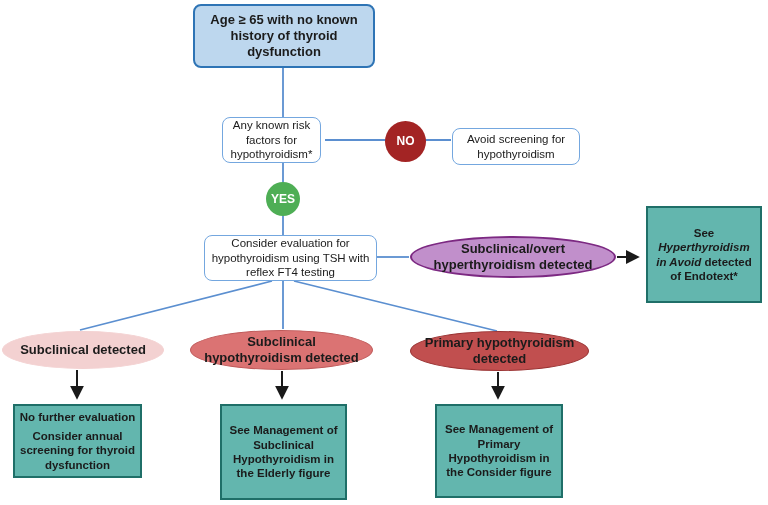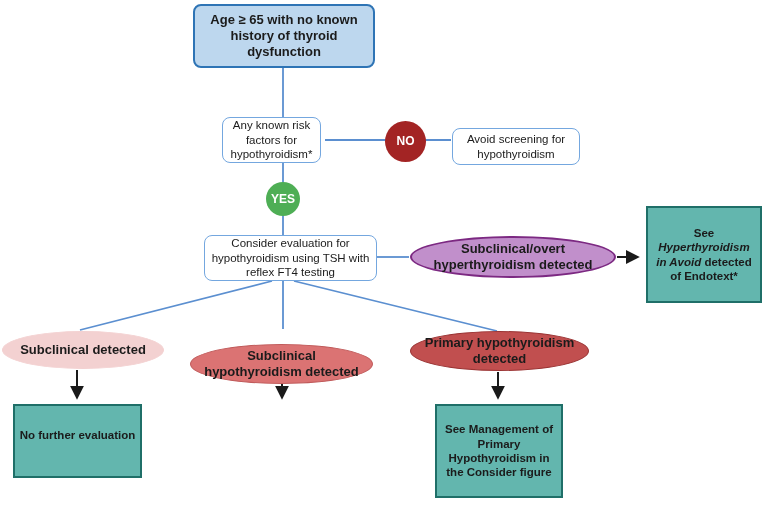--- a/index.html
+++ b/index.html
@@ -121,31 +121,35 @@
       <span>See</span><br>
       <span class="italic">Hyperthyroidism in Avoid</span>
       <span>detected of Endotext*</span>
     </div>
   </div>
 
   <div class="node ellipse el-euthy" style="left:2px;top:331px;width:162px;height:38px;">
     <span>Subclinical detected</span>
   </div>
 
-  <div class="node ellipse el-subcl" style="left:190px;top:344px;width:183px;height:40px;">
+  <div class="node ellipse el-subcl" style="left:190px;top:330px;width:183px;height:40px;">
     <span>Subclinical hypothyroidism detected</span>
   </div>
 
   <div class="node ellipse el-primary" style="left:410px;top:331px;width:179px;height:40px;">
     <span>Primary hypothyroidism detected</span>
   </div>
 
   <div class="node teal-box" style="left:13px;top:404px;width:129px;height:74px;">
     <span>No further evaluation</span>
     <span class="gap"></span>
+    <span>Consider annual screening for thyroid dysfunction</span>
   </div>
 
+  <div class="node teal-box" style="left:220px;top:404px;width:127px;height:96px;">
+    <span>See Management of Subclinical Hypothyroidism in the Elderly figure</span>
+  </div>
 
   <div class="node teal-box" style="left:435px;top:404px;width:128px;height:94px;">
     <span>See Management of Primary Hypothyroidism in the Consider figure</span>
   </div>
 
 </div>
 
 </body></html>

